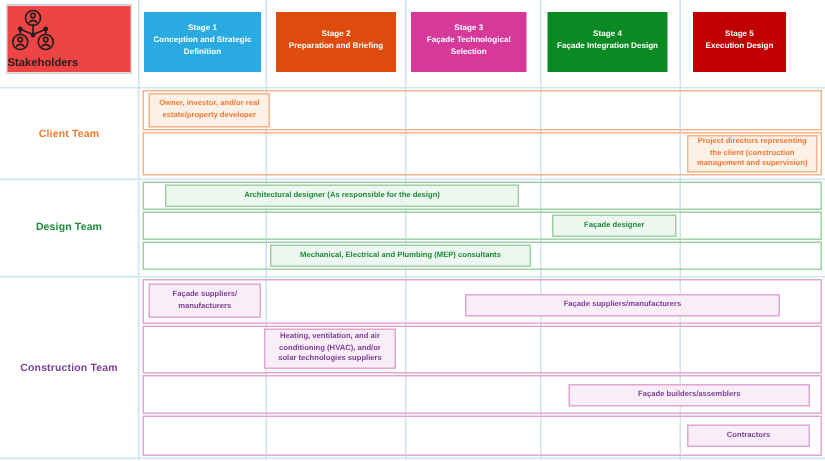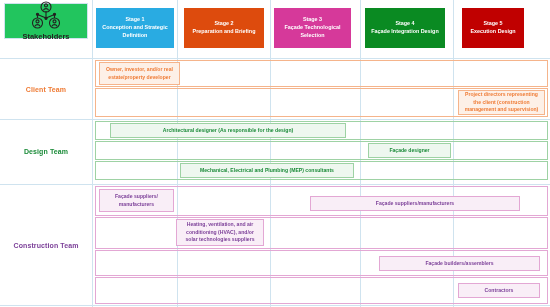--- a/index.html
+++ b/index.html
@@ -8,23 +8,23 @@
   .chart{position:relative;width:550px;height:307px;box-sizing:border-box;}
 
   
   .abs{position:absolute;box-sizing:border-box;}
 
   
   .labelcell{position:absolute;box-sizing:border-box;display:flex;align-items:center;justify-content:center;
              text-align:center;font-weight:bold;font-size:7px;letter-spacing:.1px;}
 
   
-  .header-stake{position:absolute;left:4px;top:3px;width:84px;height:36px;box-sizing:border-box;
-                border:1px solid #cfe3ef;background:#22c55e;display:flex;flex-direction:column;
-                align-items:center;justify-content:center;gap:1px;}
+  .header-stake{position:absolute;left:4px;top:3px;width:84px;height:46px;box-sizing:border-box;
+                border:1px solid #cfe3ef;background:#ef4444;display:flex;flex-direction:column;
+                align-items:flex-start;justify-content:center;gap:1px;}
   .header-stake .lbl{font-size:7.5px;font-weight:bold;color:#231f20;}
 
   .stage{position:absolute;top:8px;height:40px;box-sizing:border-box;display:flex;
          align-items:center;justify-content:center;text-align:center;color:#fff;
          font-size:5.4px;font-weight:bold;line-height:1.45;padding:2px 3px;}
 
   
   .bar{position:absolute;box-sizing:border-box;display:flex;align-items:center;justify-content:center;
        text-align:center;font-size:5.1px;font-weight:bold;line-height:1.45;padding:1px 3px;
        border:1px solid;}

